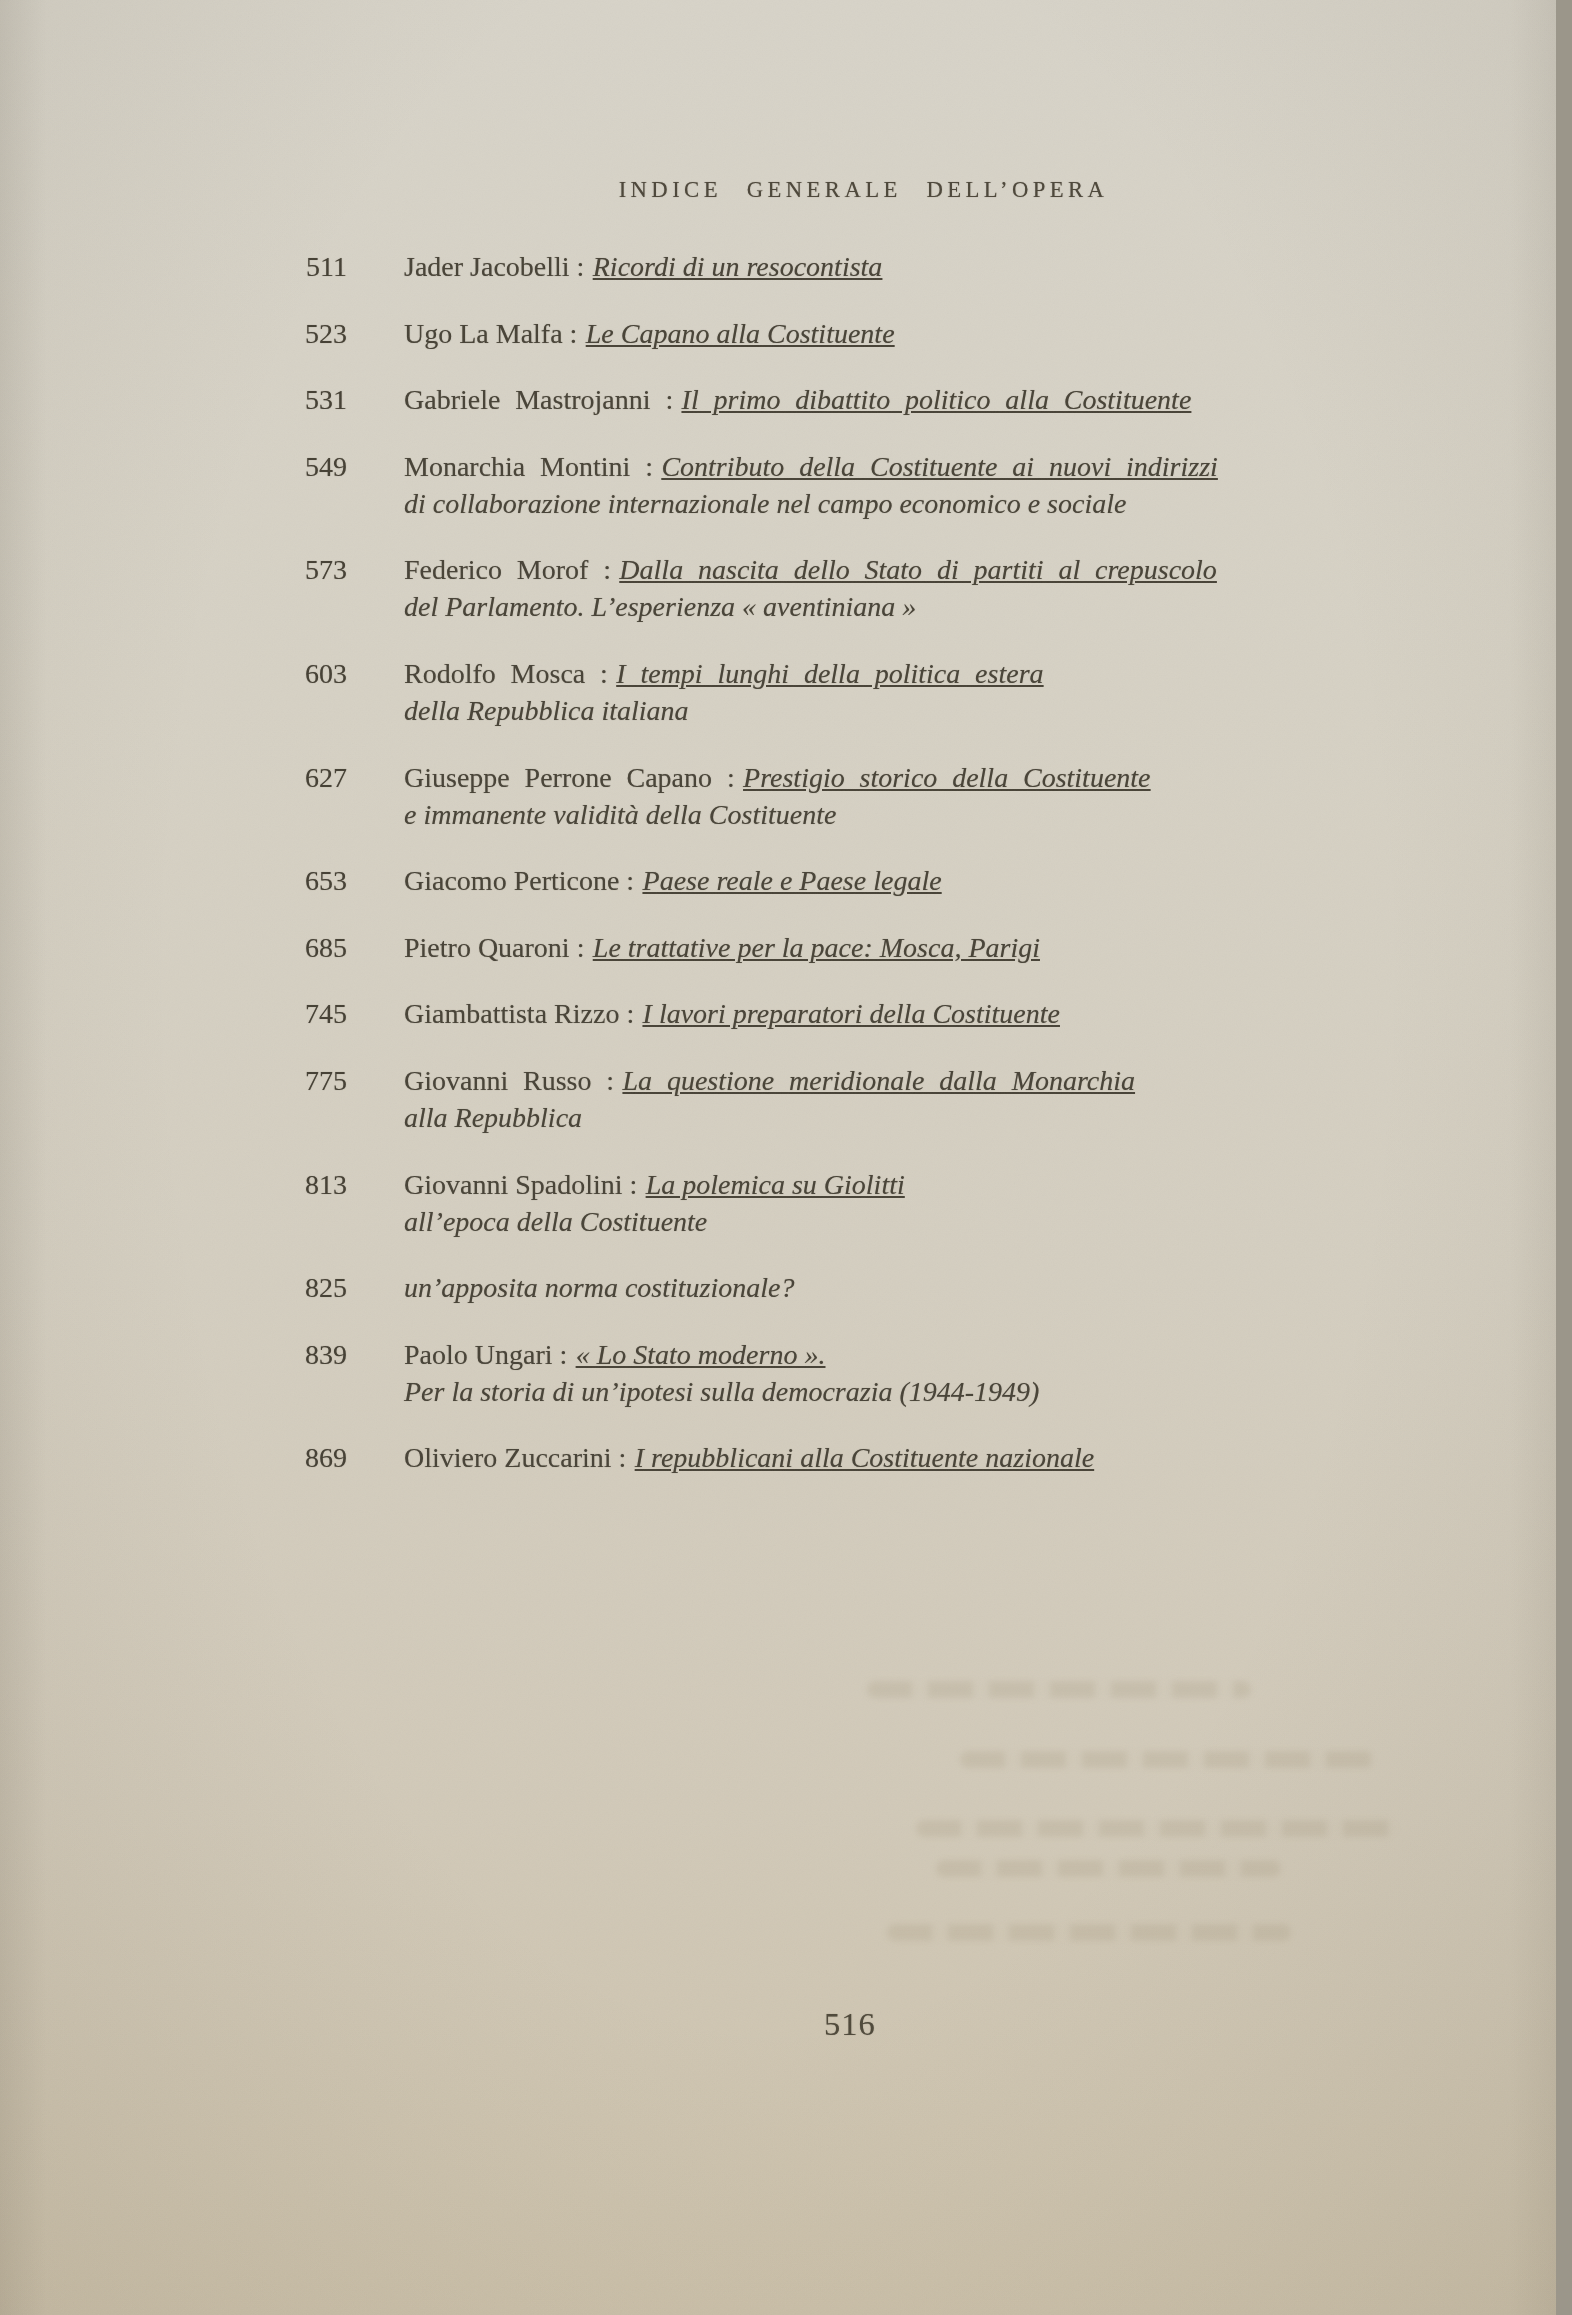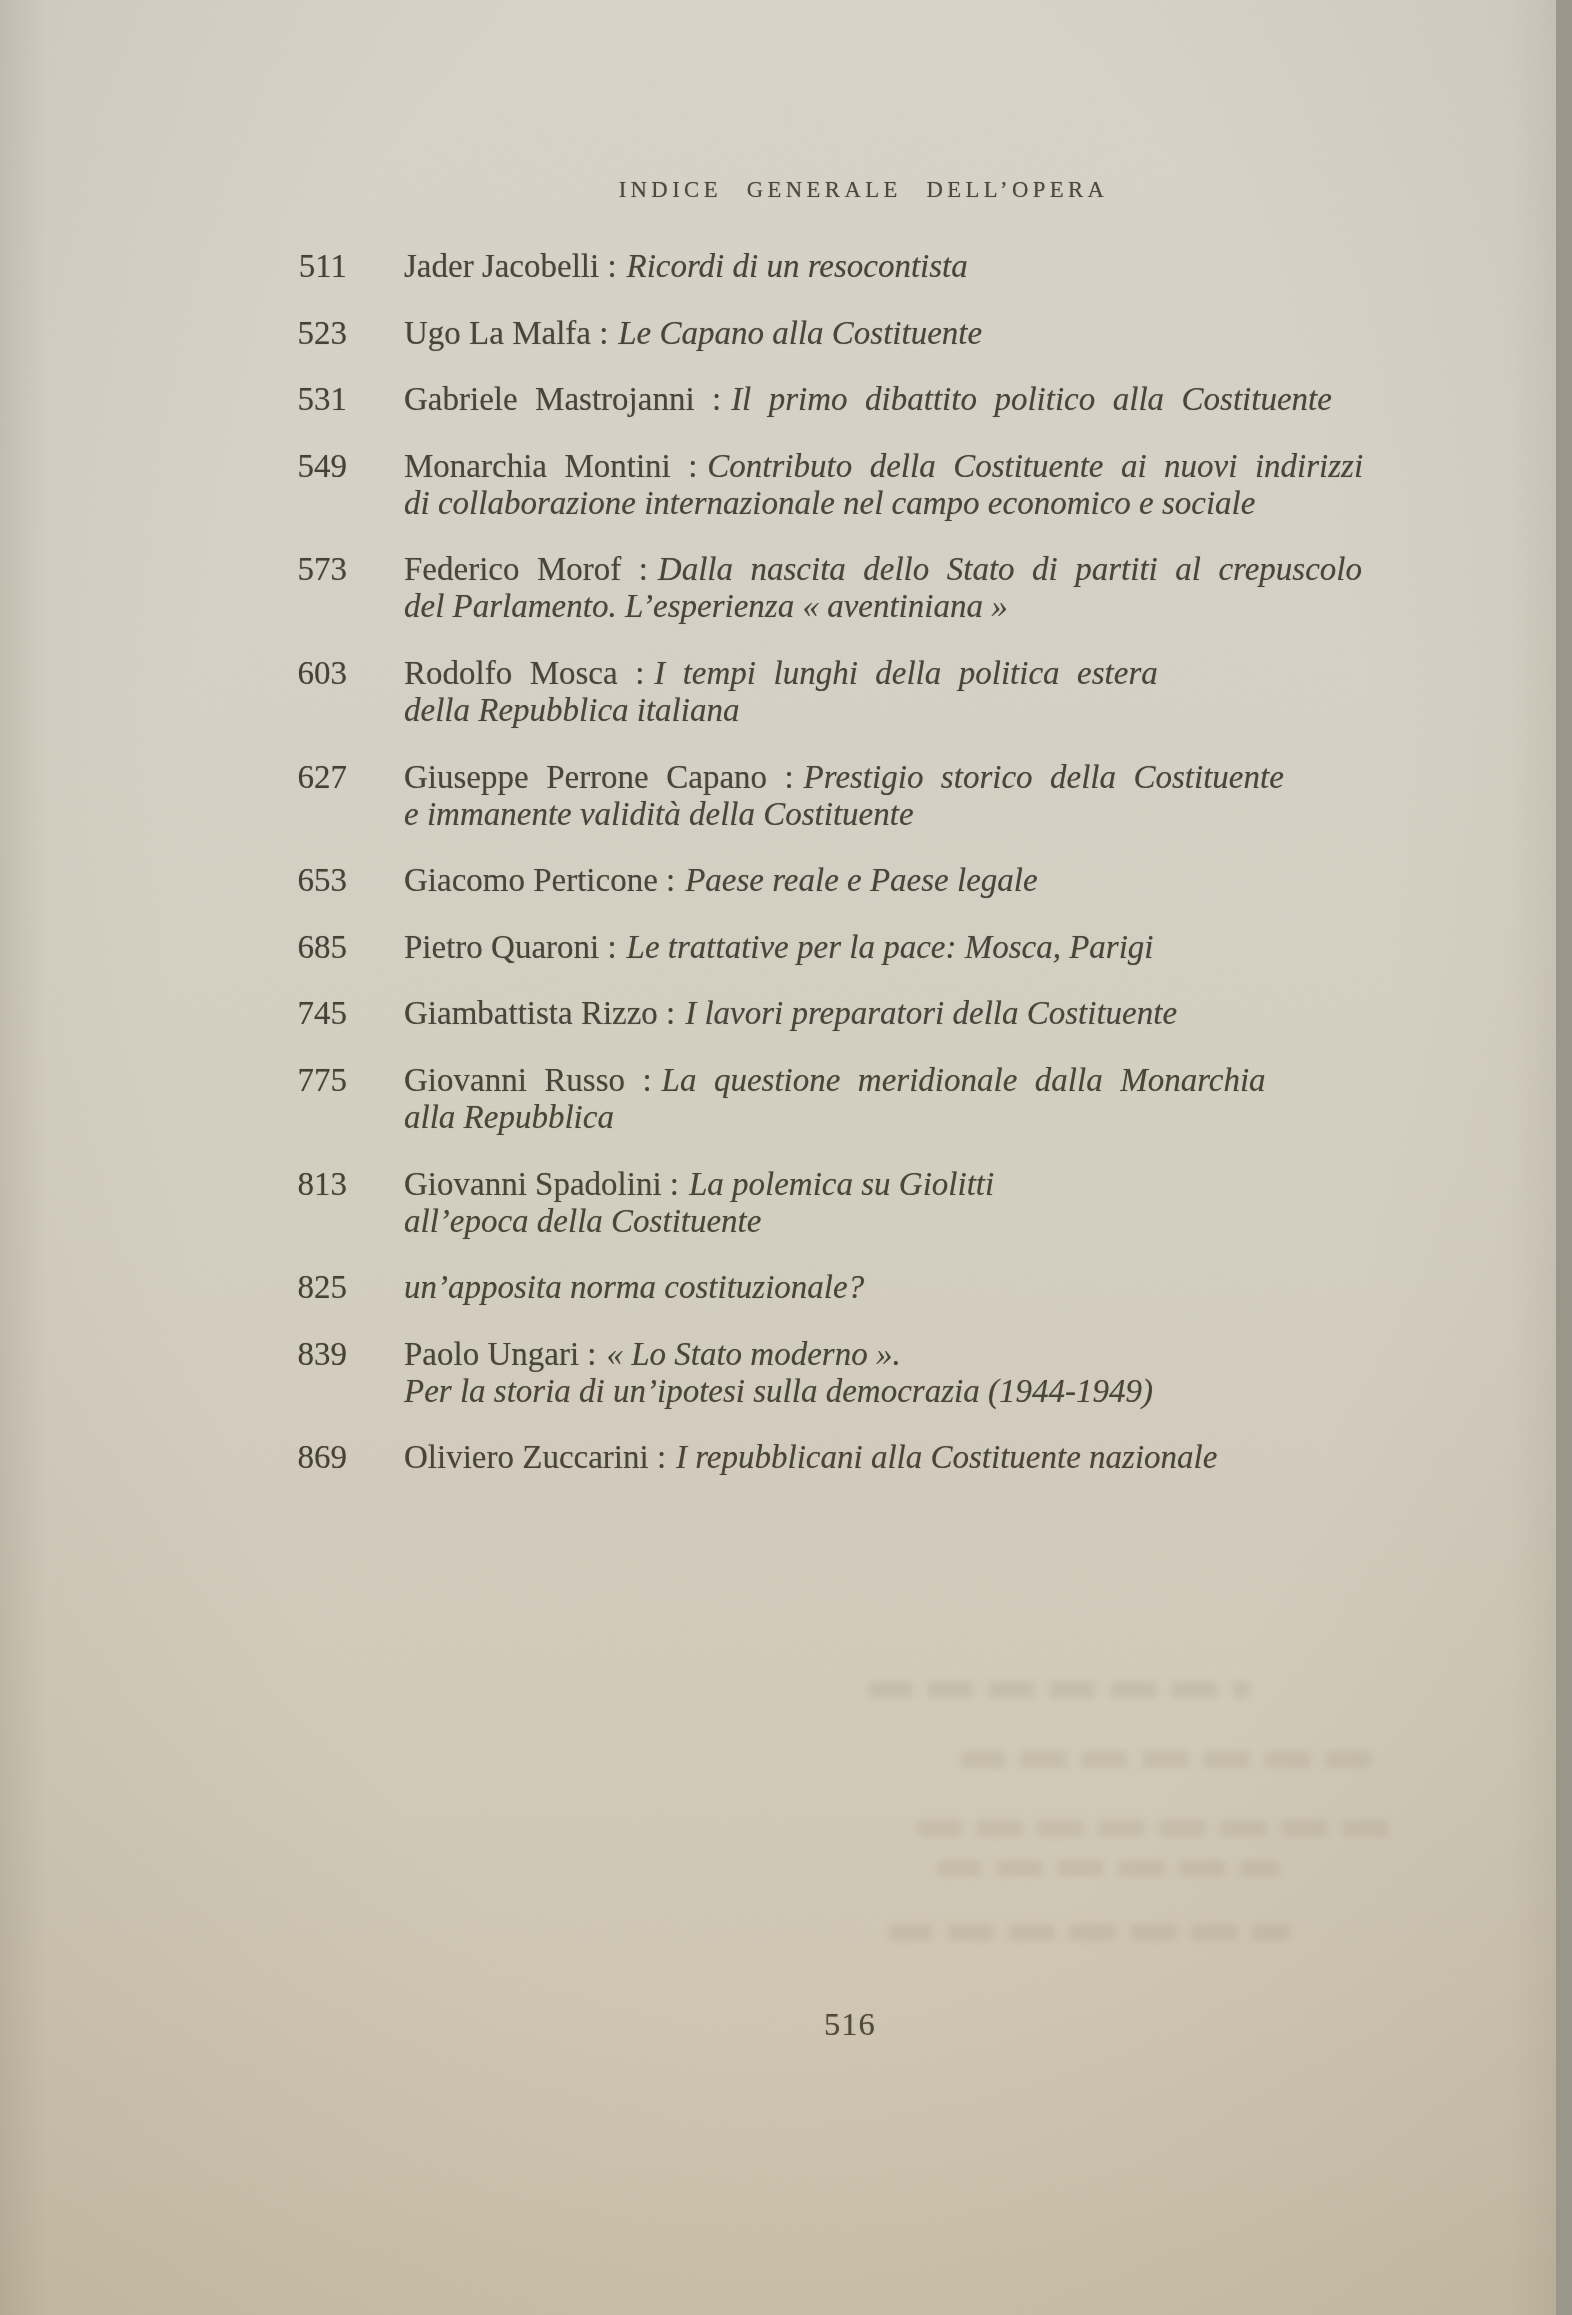--- a/index.html
+++ b/index.html
@@ -31,35 +31,35 @@
     word-spacing: 14.8px;
     color: #4c4639;
     text-shadow: 0 0 1px rgba(76,70,57,0.55);
   }
   
   .toc {
     position: absolute;
     top: 248px;
     left: 296px;
     width: 1143px;
-    font-size: 33px;
+    font-size: 28px;
     line-height: 37px;
     text-shadow: 0 0 1px rgba(71,66,54,0.45);
   }
   .row { display: flex; margin-bottom: 29.6px; }
   .num {
     flex: none;
     width: 51px;
     text-align: right;
     color: #443f33;
   }
   .txt { margin-left: 57px; flex: 1; min-width: 0; }
   .line1, .line2 { white-space: nowrap; }
   .title { font-style: italic; }
-  .l1-title { margin-left: 0.30em; }
+  .l1-title { margin-left: 0.30em; text-decoration: underline; }
   .line1.wide { word-spacing: 0.28em; }
   .line2 { display: block; }
   .line2:empty { display: none; }
   
   .folio {
     position: absolute;
     top: 2006px;
     left: 824px;
     font-size: 32.5px;
     letter-spacing: 1px;

